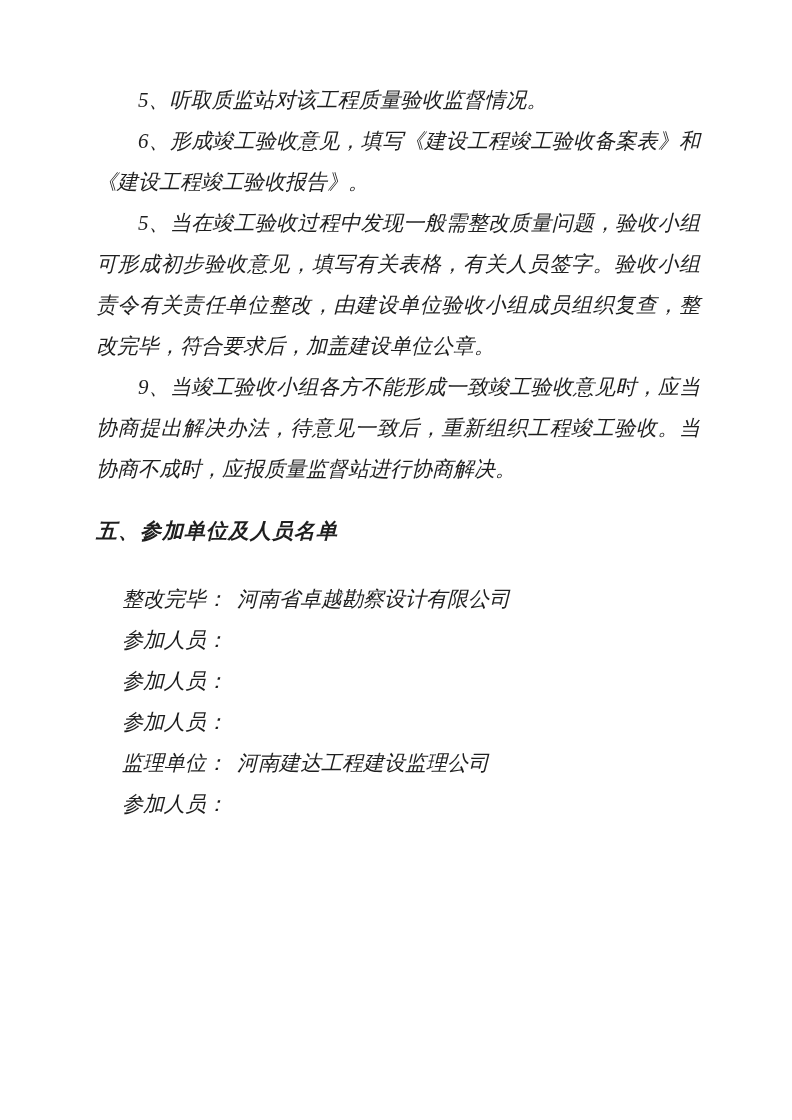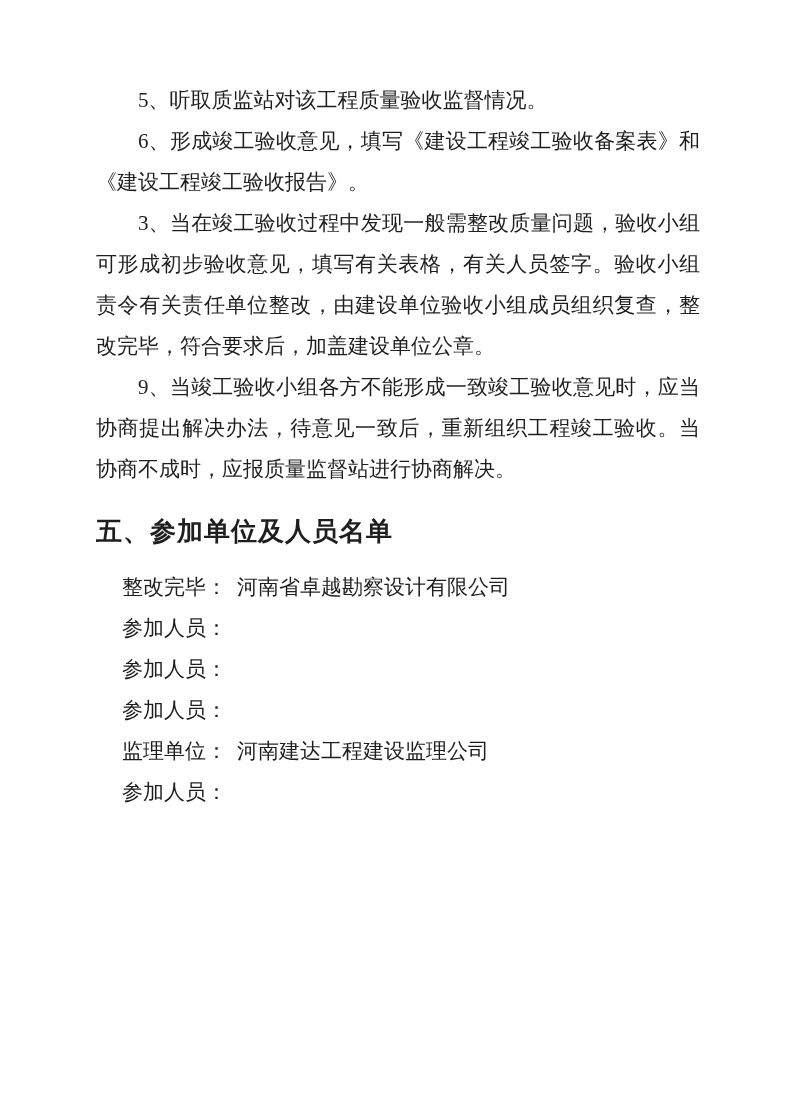--- a/index.html
+++ b/index.html
@@ -8,38 +8,39 @@
     background: #ffffff;
   }
   .page {
     position: relative;
     width: 792px;
     height: 1118px;
     background: #ffffff;
     overflow: hidden;
     font-family: "Liberation Serif", "DejaVu Serif", serif;
     color: #1e1e1e;
+    font-style: italic;
   }
   .content {
     position: absolute;
     left: 96px;
     top: 80px;
     width: 604px;
   }
   .body-para {
     margin: 0;
     font-size: 21px;
     line-height: 41px;
     text-align: justify;
     text-indent: 42px;
     word-break: break-all;
   }
   .section-heading {
-    margin: 26px 0 20px 0;
-    font-size: 26px;
+    margin: 26px 0 32px 0;
+    font-size: 21px;
     line-height: 31px;
     font-weight: bold;
     letter-spacing: 1px;
   }
   .roster-line {
     margin: 0;
     font-size: 21px;
     line-height: 41px;
     padding-left: 26px;
   }
@@ -51,21 +52,21 @@
 <body>
 
 <div class="page">
   <div class="content">
 
     <p class="body-para">5、听取质监站对该工程质量验收监督情况。</p>
 
     <p class="body-para">6、形成竣工验收意见，填写《建设工程竣工验收备案表》和《建设工程竣工验收报告》。</p>
 
 
-    <p class="body-para">3、当在竣工验收过程中发现一般需整改质量问题，验收小组可形成初步验收意见，填写有关表格，有关人员签字。验收小组责令有关责任单位整改，由建设单位验收小组成员组织复查，整改完毕，符合要求后，加盖建设单位公章。</p>
+    <p class="body-para">5、当在竣工验收过程中发现一般需整改质量问题，验收小组可形成初步验收意见，填写有关表格，有关人员签字。验收小组责令有关责任单位整改，由建设单位验收小组成员组织复查，整改完毕，符合要求后，加盖建设单位公章。</p>
 
     <p class="body-para">9、当竣工验收小组各方不能形成一致竣工验收意见时，应当协商提出解决办法，待意见一致后，重新组织工程竣工验收。当协商不成时，应报质量监督站进行协商解决。</p>
 
     <h2 class="section-heading">五、参加单位及人员名单</h2>
 
     <p class="roster-line">
       <span>整改完毕：</span><span class="roster-value">河南省卓越勘察设计有限公司</span>
     </p>
 
     <p class="roster-line">

